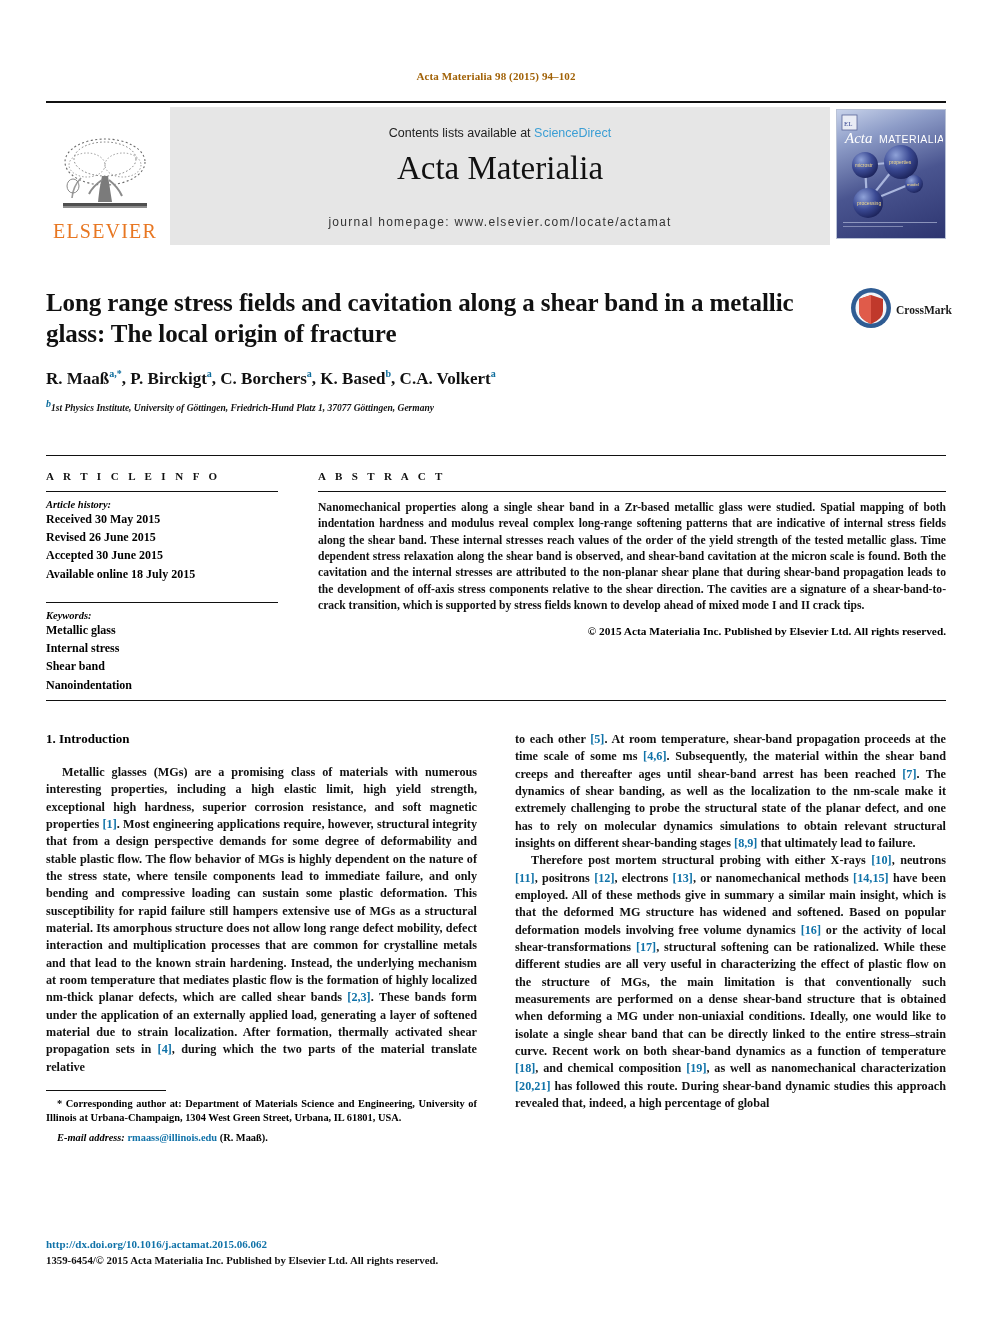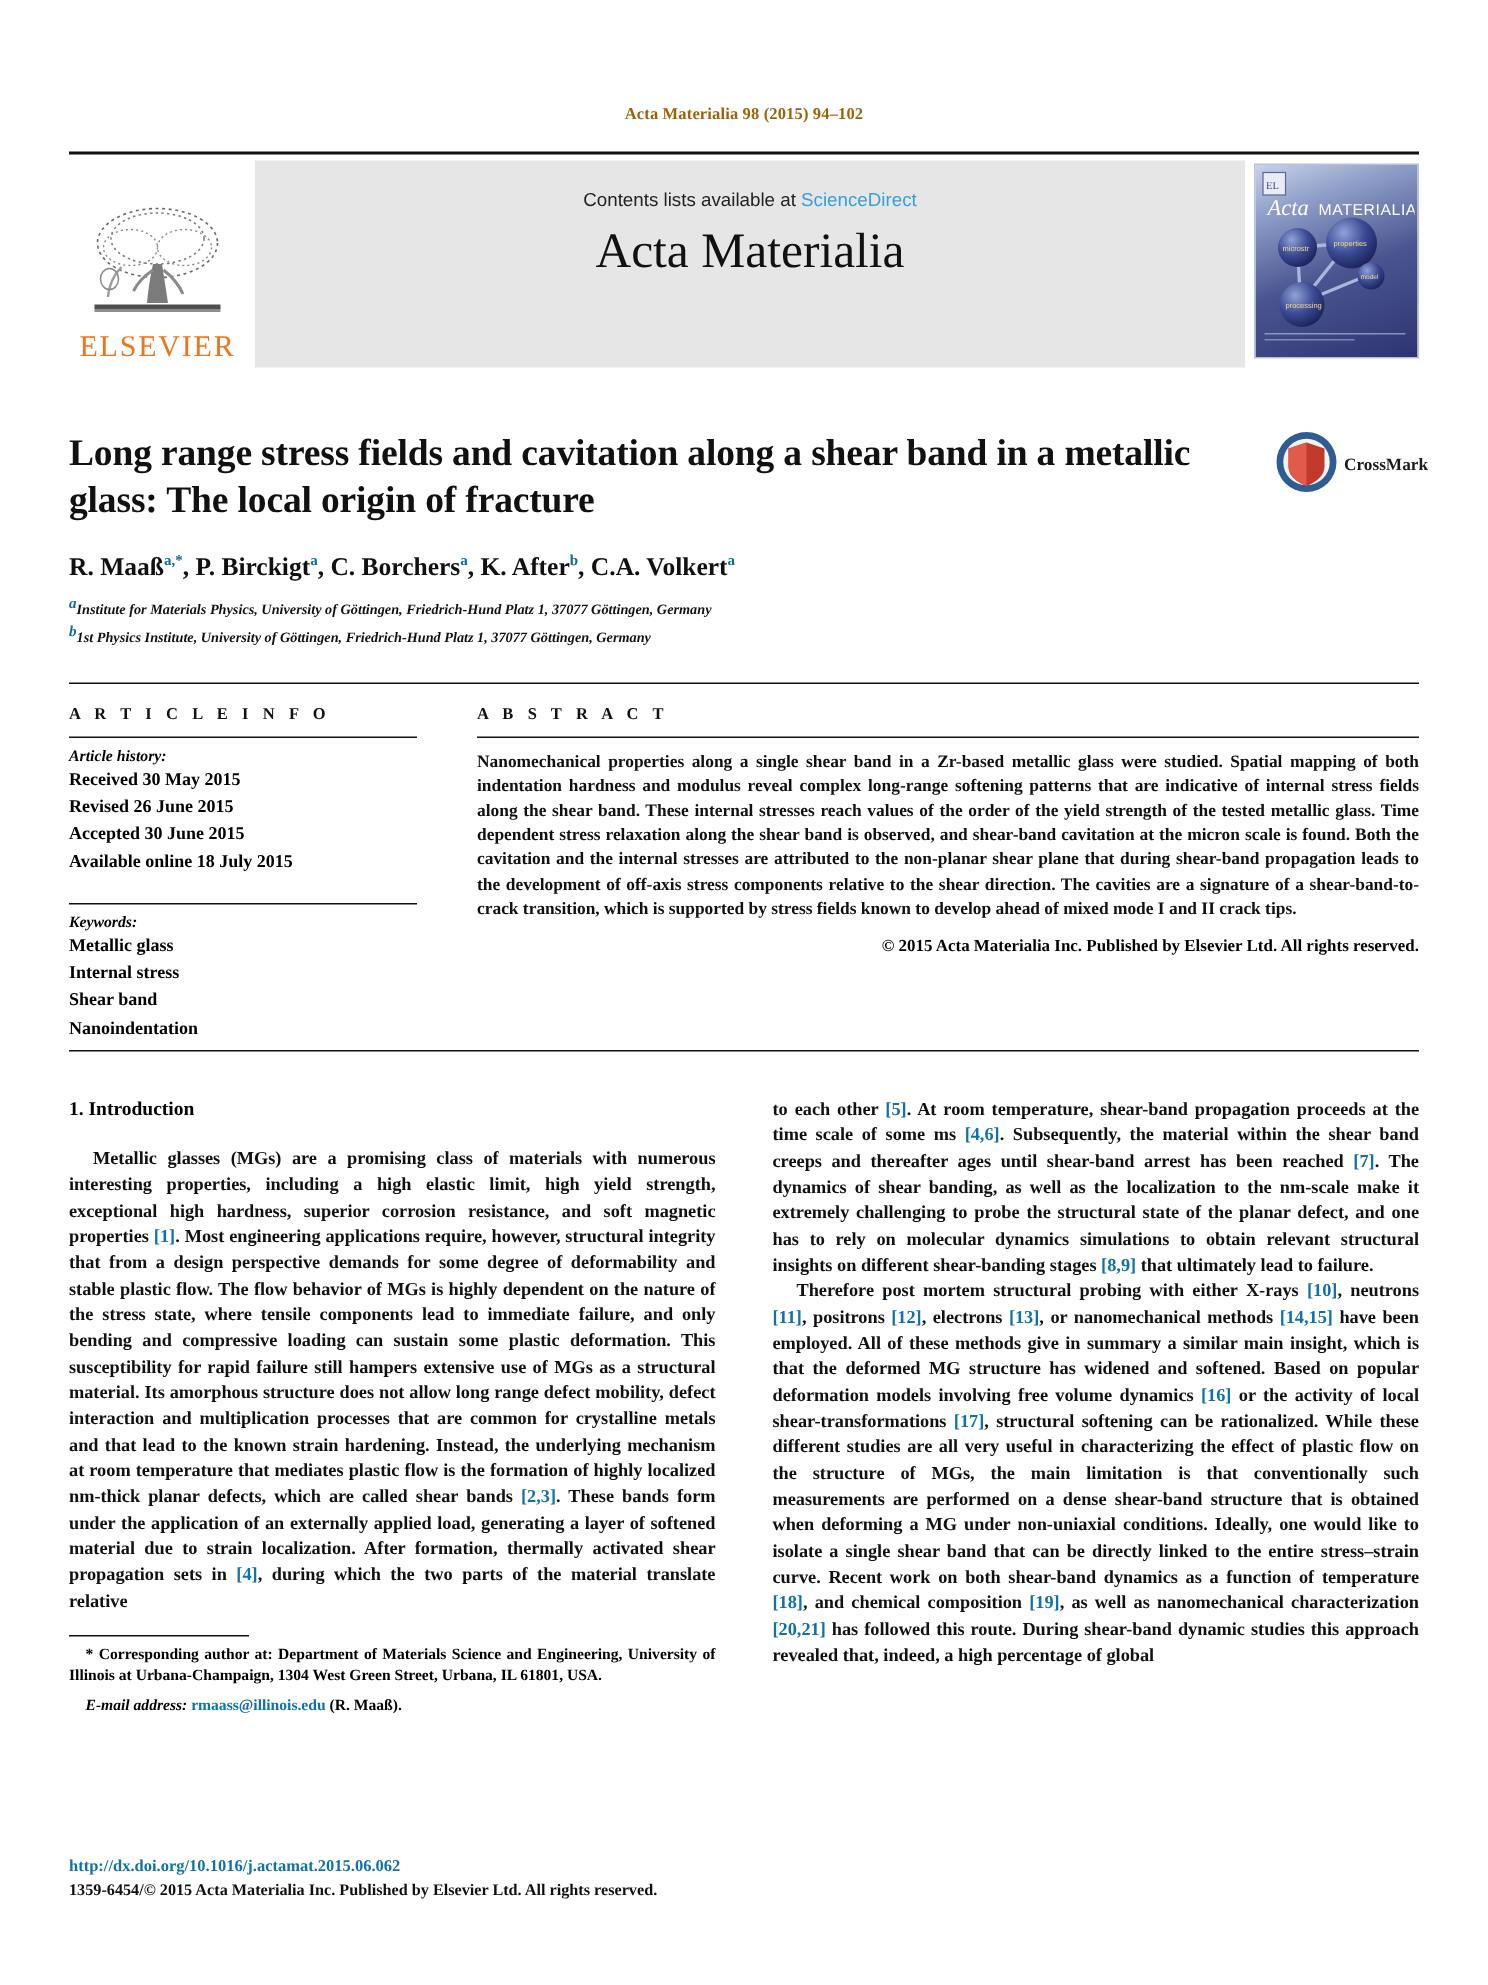--- a/index.html
+++ b/index.html
@@ -326,20 +326,21 @@
           </svg>
         </span>
         <div class="elsevier-word">ELSEVIER</div>
       </div>
 
       <div class="journal-band">
         <div class="contents-line">
           <span>Contents lists available at </span><span class="sd">ScienceDirect</span>
         </div>
         <div class="journal-title">Acta Materialia</div>
+        <div class="homepage-line">journal homepage: www.elsevier.com/locate/actamat</div>
       </div>
 
       <div class="cover-thumb">
         <svg width="106" height="126" viewBox="0 0 106 126" aria-hidden="true">
           <defs>
             <radialGradient id="sph" cx="35%" cy="30%" r="75%">
               <stop offset="0%" stop-color="#8fa2d8"></stop>
               <stop offset="55%" stop-color="#3b4a94"></stop>
               <stop offset="100%" stop-color="#1b2259"></stop>
             </radialGradient>
@@ -382,26 +383,25 @@
           <path d="M21 8 L21 37 Q9 32 9 24 L9 12 Z" fill="#e05b4a"></path>
         </svg>
       </span>
       <span class="crossmark-label">CrossMark</span>
     </div>
 
     <div class="authors">
       <span><span>R. Maaß</span><sup>a,*</sup></span>,
       <span><span>P. Birckigt</span><sup>a</sup></span>,
       <span><span>C. Borchers</span><sup>a</sup></span>,
-      <span><span>K. After</span><sup>b</sup></span>,
+      <span><span>K. Based</span><sup>b</sup></span>,
       <span><span>C.A. Volkert</span><sup>a</sup></span>
     </div>
 
     <div class="aff">
-      <div><sup>a</sup><span>Institute for Materials Physics, University of Göttingen, Friedrich-Hund Platz 1, 37077 Göttingen, Germany</span></div>
       <div><sup>b</sup><span>1st Physics Institute, University of Göttingen, Friedrich-Hund Platz 1, 37077 Göttingen, Germany</span></div>
     </div>
   </div>
 
   <div class="info-abstract">
     <div class="ia-row">
 
       <div class="col-info">
         <div class="sec-head">A R T I C L E   I N F O</div>
         <div class="rule"></div>

